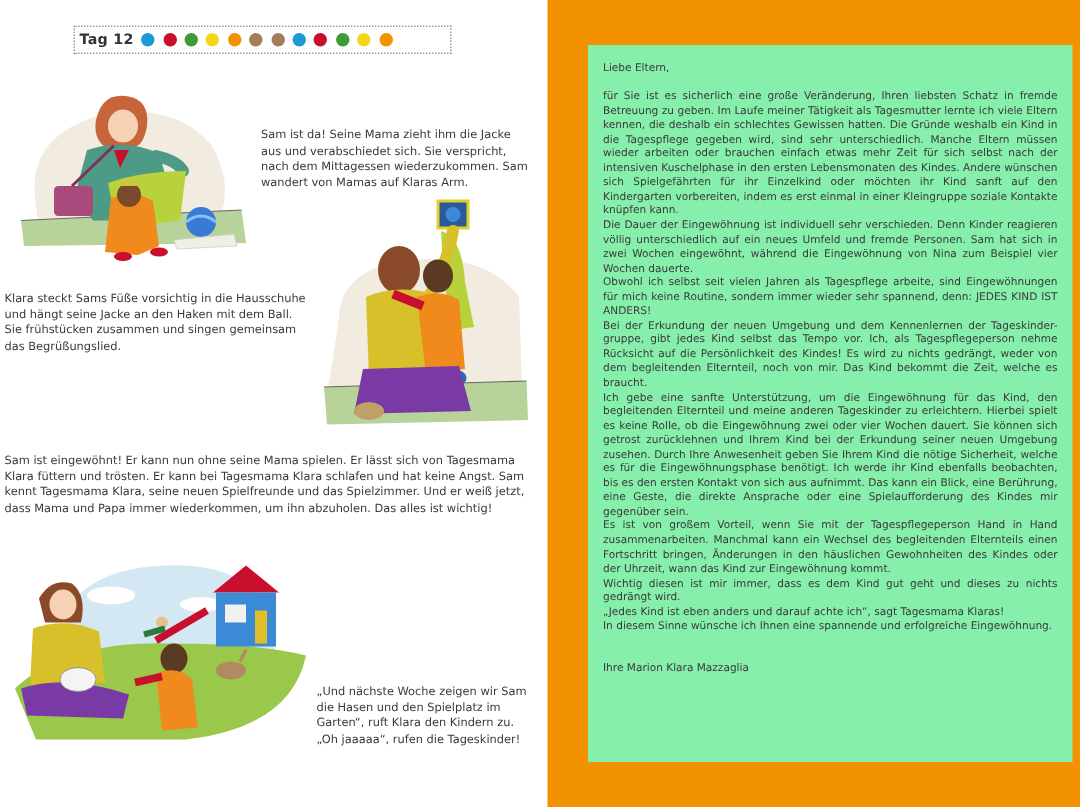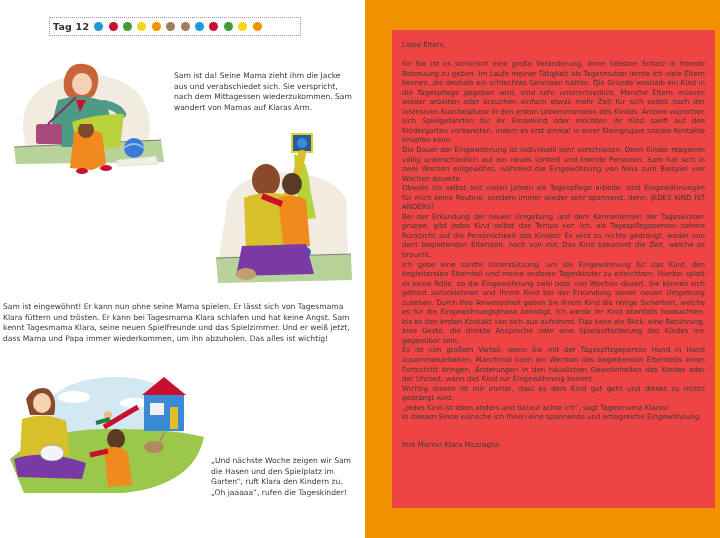--- a/index.html
+++ b/index.html
@@ -17,21 +17,21 @@
   .dot { width: 9px; height: 9px; border-radius: 50%; margin-right: 5.4px; display: inline-block; }
 
   .story { position: absolute; font-size: 7.6px; line-height: 10.6px; color: #3a3a3a; }
   .story p { white-space: normal; }
 
   .illus { position: absolute; }
   .illus svg { width: 100%; height: 100%; display: block; }
 
   .letter {
     position: absolute; left: 392px; top: 30px; width: 323px; height: 478px;
-    background: #ef4444; padding: 10px 10px 8px 10px;
+    background: #86efac; padding: 10px 10px 8px 10px;
     font-size: 7.05px; line-height: 9.55px; color: #3a3a3a;
   }
   .letter .greet { margin-bottom: 9.5px; }
   .letter .para { text-align: justify; }
   .letter .sign { margin-top: 18px; }
 </style>
 </head>
 <body>
 
 <div class="left-page">
@@ -77,21 +77,21 @@
       <ellipse cx="76" cy="119" rx="6" ry="3" fill="#c8102e"></ellipse>
       <ellipse cx="100" cy="116" rx="6" ry="3" fill="#c8102e"></ellipse>
 
       <circle cx="128" cy="96" r="10" fill="#3a7ad6"></circle>
       <path d="M118 96 Q128 88 138 96" stroke="#8ac0f0" stroke-width="2" fill="none"></path>
 
       <path d="M110 108 L150 104 L152 112 L112 114 Z" fill="#f0efe6" stroke="#ccc" stroke-width="0.5"></path>
     </svg>
   </div>
 
-  <div class="story" style="left:174px; top:71px; width:178px;">
+  <div class="story" style="left:174px; top:85px; width:178px;">
     <p>Sam ist da! Seine Mama zieht ihm die Jacke aus und verabschiedet sich. Sie verspricht, nach dem Mittagessen wiederzukommen. Sam wandert von Mamas auf Klaras Arm.</p>
   </div>
 
   <div class="illus" style="left:206px; top:128px; width:150px; height:163px;">
     <svg viewBox="0 0 150 163">
       <path d="M20 85 Q20 50 70 45 Q120 42 140 70 L142 130 L12 135 Z" fill="#f1ebe0"></path>
       <path d="M10 130 L145 126 L146 152 L12 155 Z" fill="#b7d39a"></path>
       <path d="M10 130 L145 126" stroke="#666" stroke-width="0.8"></path>
 
       <rect x="86" y="6" width="20" height="18" fill="#2a5a9a" stroke="#e0d02a" stroke-width="2"></rect>
@@ -106,20 +106,23 @@
       <ellipse cx="86" cy="56" rx="10" ry="11" fill="#5a3a22"></ellipse>
       <path d="M72 70 Q88 64 100 72 L104 118 L78 122 Z" fill="#f08a1c"></path>
       <path d="M56 68 L76 76" stroke="#c8102e" stroke-width="6"></path>
       <ellipse cx="96" cy="124" rx="9" ry="6" fill="#2a6ab6"></ellipse>
 
       <path d="M36 118 L100 116 L108 146 L30 148 Z" fill="#7a3aa6"></path>
       <ellipse cx="40" cy="146" rx="10" ry="6" fill="#c0a068"></ellipse>
     </svg>
   </div>
 
+  <div class="story" style="left:3px; top:194px; width:205px;">
+    <p>Klara steckt Sams Füße vorsichtig in die Hausschuhe und hängt seine Jacke an den Haken mit dem Ball. Sie frühstücken zusammen und singen gemeinsam das Begrüßungslied.</p>
+  </div>
 
   <div class="story" style="left:3px; top:302px; width:352px;">
     <p>Sam ist eingewöhnt! Er kann nun ohne seine Mama spielen. Er lässt sich von Tagesmama Klara füttern und trösten. Er kann bei Tagesmama Klara schlafen und hat keine Angst. Sam kennt Tagesmama Klara, seine neuen Spielfreunde und das Spielzimmer. Und er weiß jetzt, dass Mama und Papa immer wiederkommen, um ihn abzuholen. Das alles ist wichtig!</p>
   </div>
 
   <div class="illus" style="left:4px; top:367px; width:204px; height:130px;">
     <svg viewBox="0 0 204 130">
       <path d="M40 40 Q60 8 120 10 Q160 12 176 40 L180 70 L40 70 Z" fill="#d4e8f4"></path>
       <ellipse cx="70" cy="30" rx="16" ry="6" fill="#fff"></ellipse>
       <ellipse cx="130" cy="36" rx="14" ry="5" fill="#fff"></ellipse>

